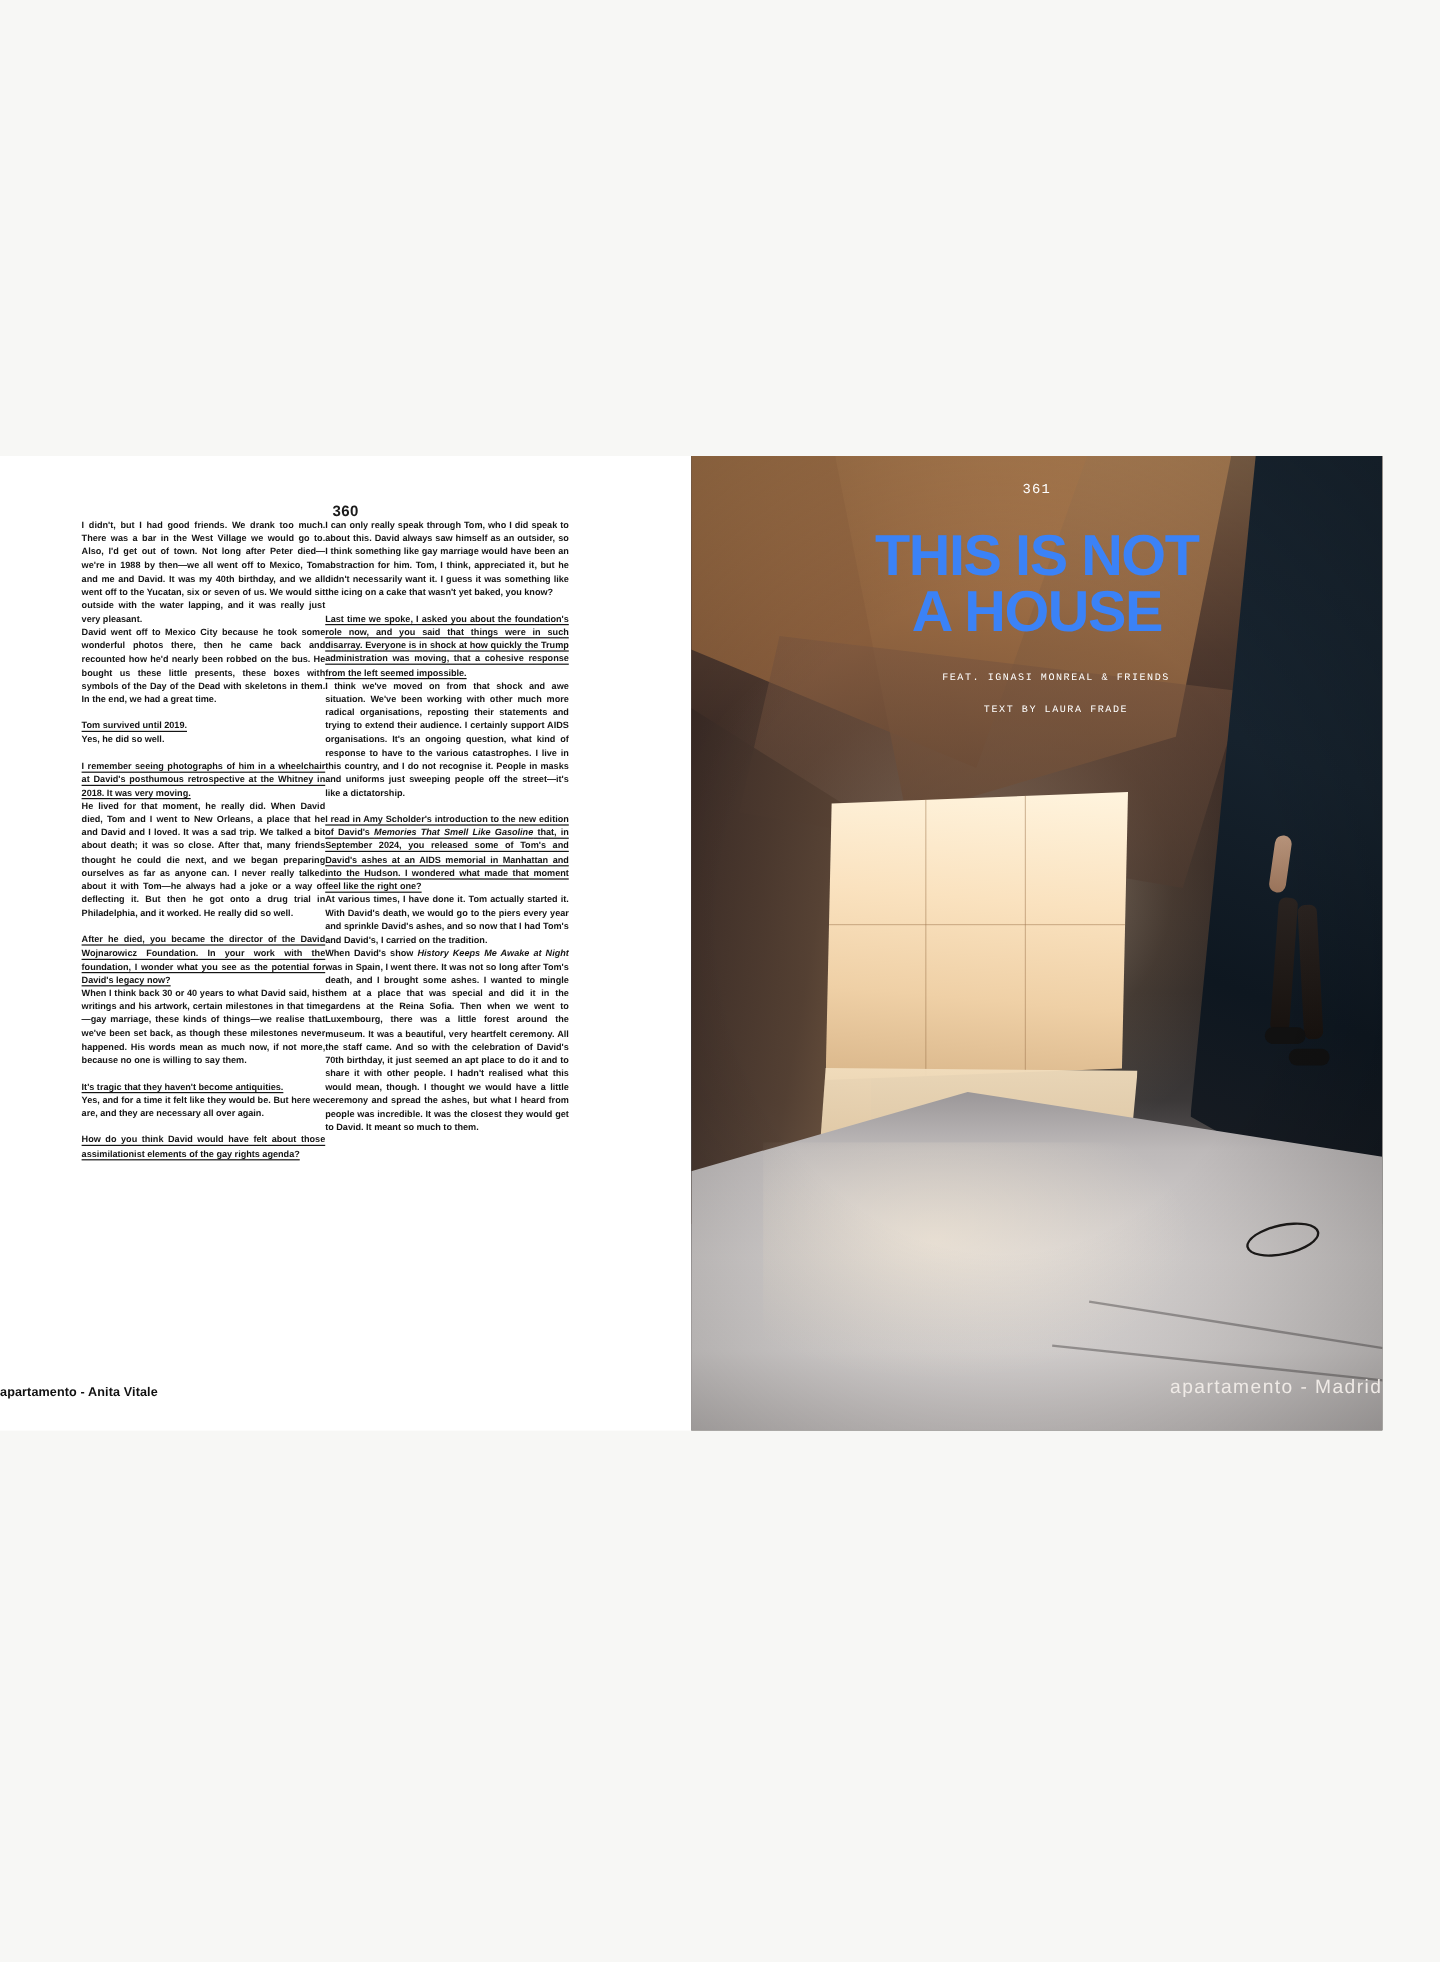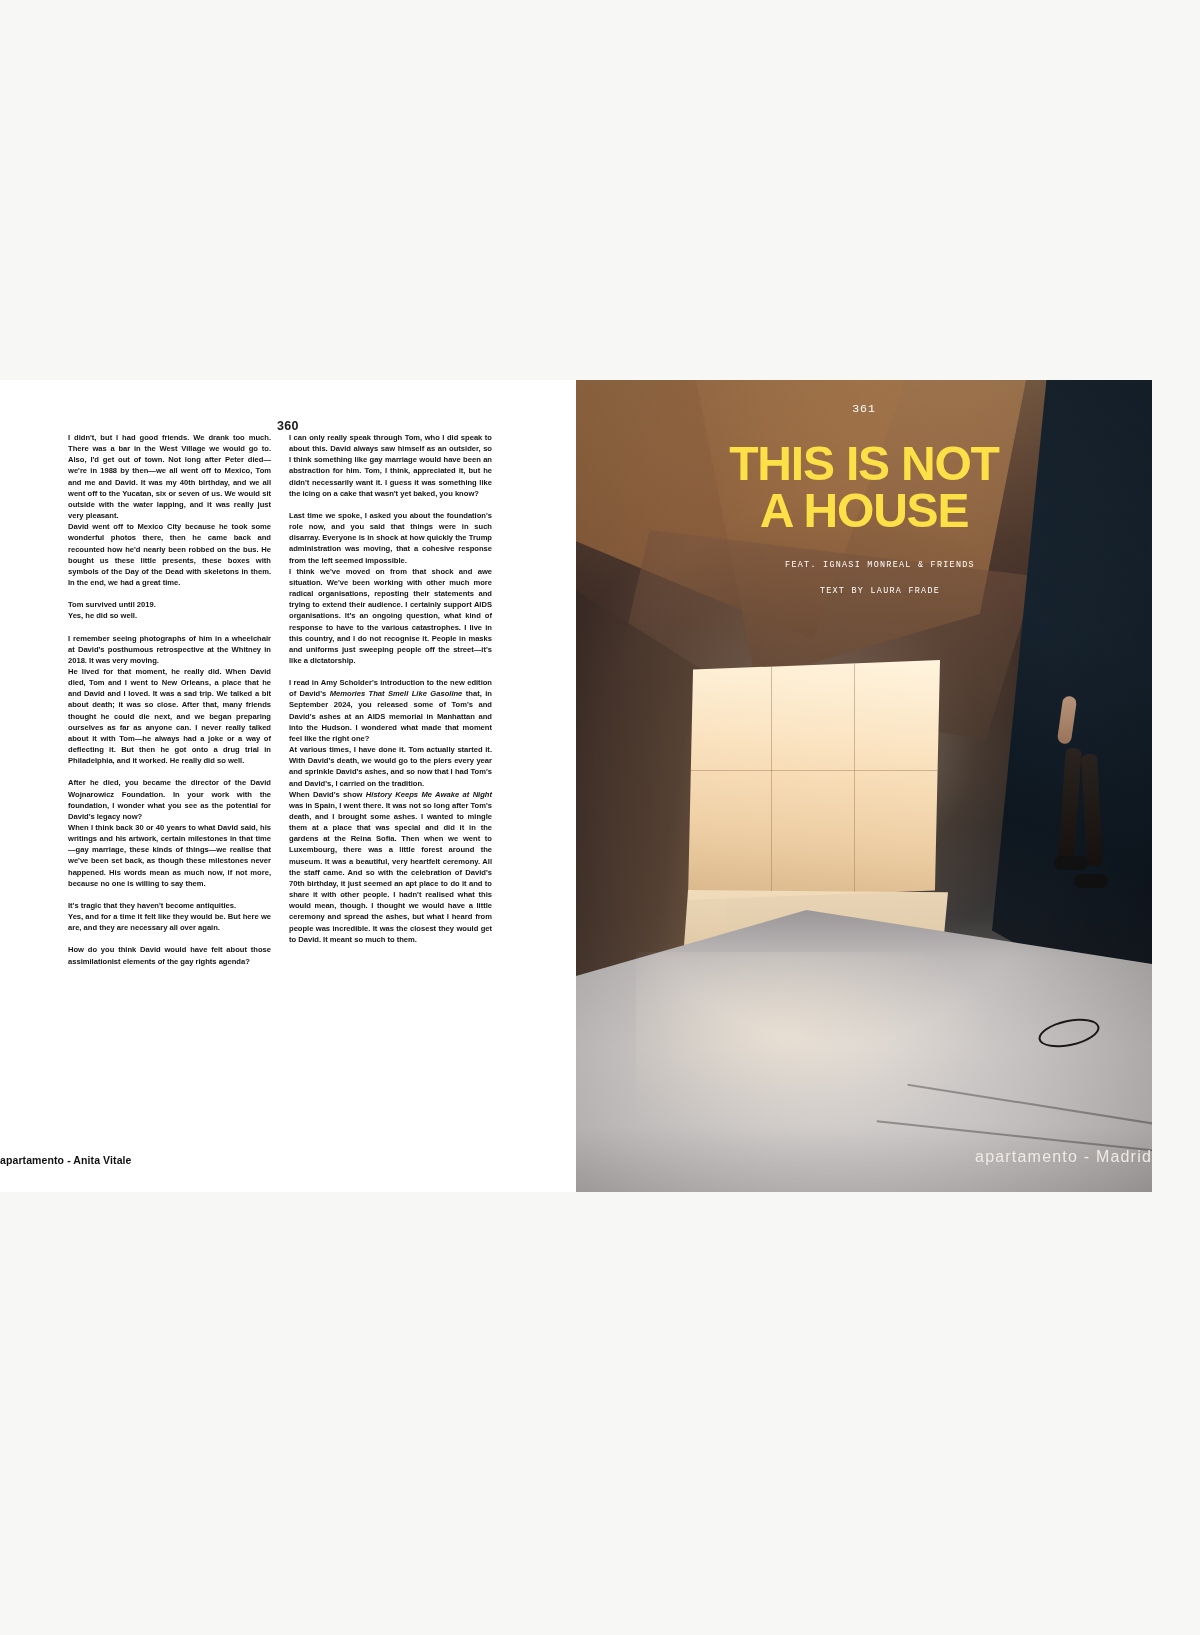--- a/index.html
+++ b/index.html
@@ -45,40 +45,40 @@
     color: #1a1a1a;
     letter-spacing: .3px;
   }
   .columns {
     position: absolute;
     top: 52px;
     left: 68px;
     width: 424px;
     height: 680px;
     display: flex;
-    gap: 18px;
   }
   .col {
     width: 203px;
     font-size: 7.6px;
     line-height: 11.15px;
     color: #141414;
     text-align: justify;
     font-weight: bold;
     letter-spacing: -0.01px;
     -webkit-hyphens: auto;
     hyphens: auto;
   }
   .col p {
     margin: 0;
   }
   .col p + p {
     margin-top: 0;
   }
   .q {
+    text-decoration: underline;
     text-underline-offset: 1.5px;
     margin-top: 11px !important;
   }
   .it { font-style: italic; }
 
   .footer-left {
     position: absolute;
     bottom: 26px;
     left: 0;
     width: 100%;
@@ -275,21 +275,21 @@
     color: #fff;
     font-family: "Liberation Mono", monospace;
     letter-spacing: 1px;
   }
   .title {
     position: absolute;
     top: 60px;
     left: 0;
     width: 100%;
     text-align: center;
-    color: #fde047;
+    color: #3b82f6;
     font-size: 48px;
     line-height: 47px;
     font-weight: bold;
     letter-spacing: -1.2px;
     padding: 0 26px;
     box-sizing: border-box;
   }
   .credits {
     position: absolute;
     top: 178px;

